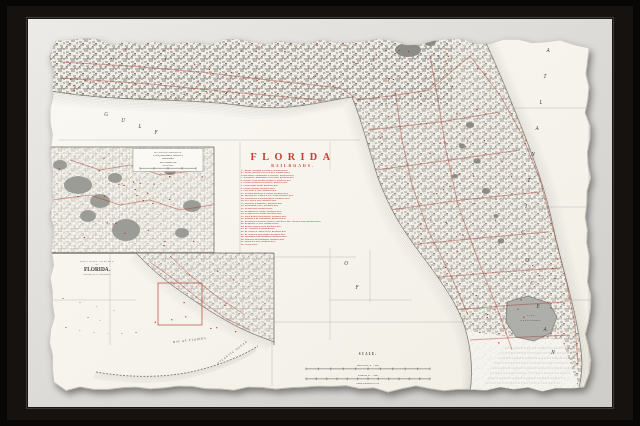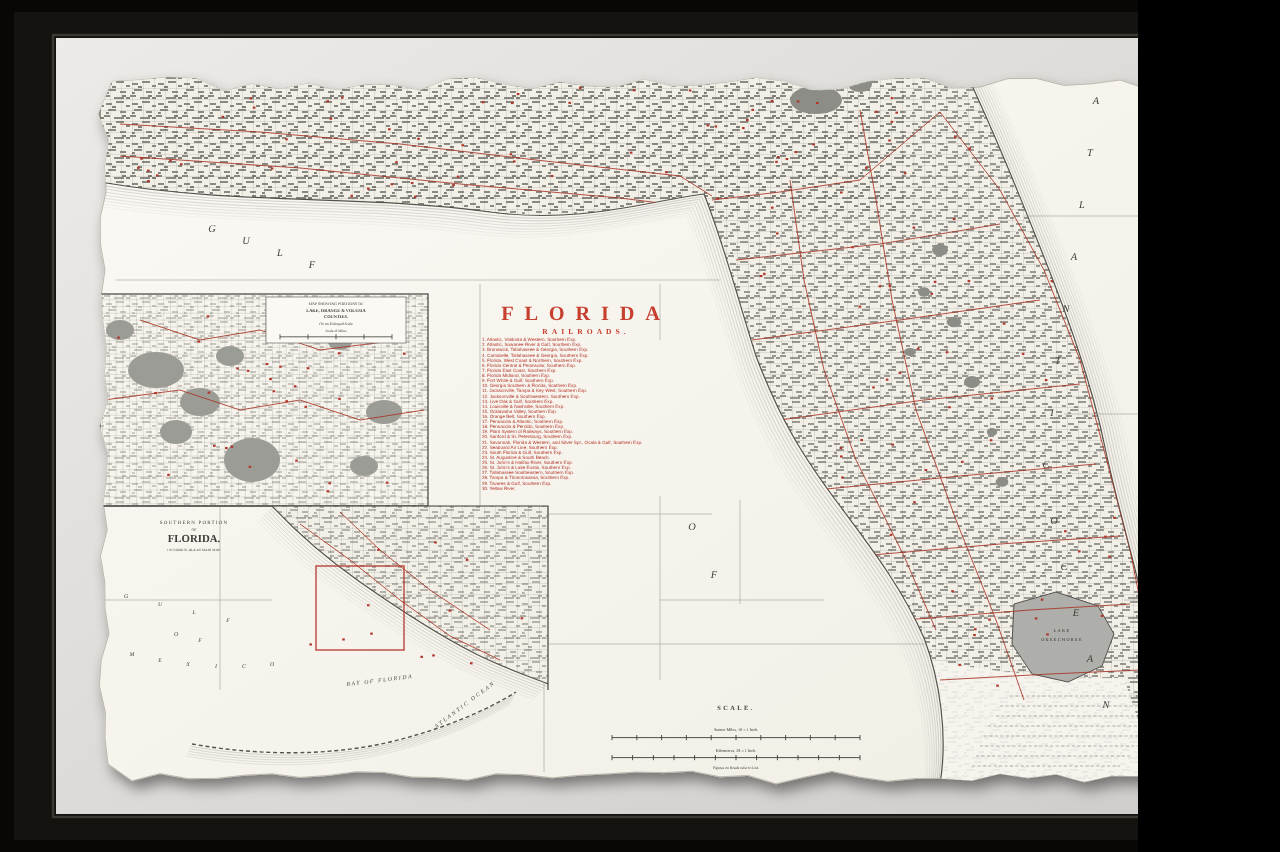--- a/index.html
+++ b/index.html
@@ -1,16 +1,16 @@
 <!DOCTYPE html>
 <html><head>
 <meta charset="utf-8">
 <style>
   html,body{margin:0;padding:0;background:#000;}
-  .stage{position:relative;width:569px;height:426px;overflow:hidden;background:#a21caf;}
+  .stage{position:relative;width:640px;height:426px;overflow:hidden;background:#a21caf;}
   svg{display:block;}
   text{font-family:"Liberation Serif","DejaVu Serif",serif;}
   .map-title{fill:#c63f2f;font-size:10.2px;letter-spacing:5.4px;font-weight:bold;text-anchor:middle;}
   .map-subtitle{fill:#c63f2f;font-size:3.8px;letter-spacing:2px;font-weight:bold;text-anchor:middle;}
   .rr{fill:#b2352a;font-size:2.3px;font-family:"Liberation Sans","DejaVu Sans",sans-serif;}
   .sea{fill:#44423d;font-size:5.2px;font-style:italic;text-anchor:middle;}
   .sea-sm{fill:#4a4843;font-size:2.9px;font-style:italic;text-anchor:middle;}
   .tiny{fill:#3e3c38;text-anchor:middle;}
   .lakelbl{fill:#33312e;font-size:2.1px;letter-spacing:.7px;text-anchor:middle;}
   .graticule{stroke:#9a9a93;stroke-width:.35;opacity:.8;}

